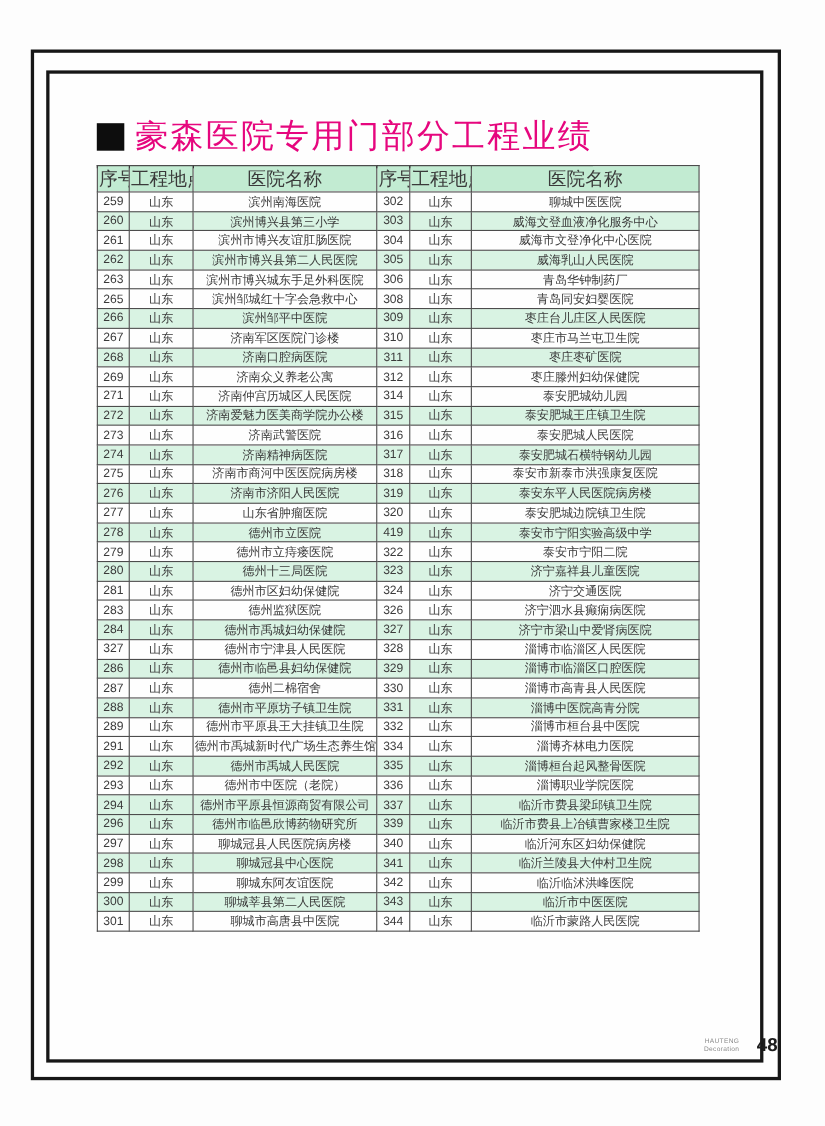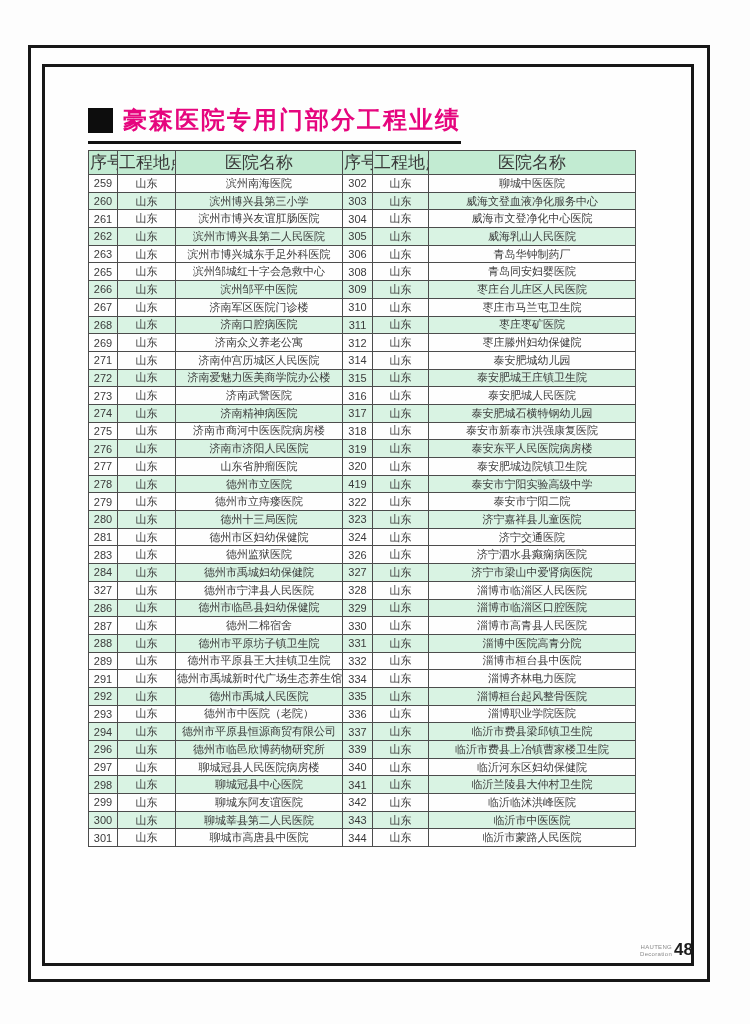--- a/index.html
+++ b/index.html
@@ -7,35 +7,35 @@
   .page { position:relative; width:750px; height:1024px; background:#fdfdfd; overflow:hidden; }
 
   .outer-frame { position:absolute; left:28px; top:45px; width:682px; height:937px;
                  border:3px solid #171717; background:#fefefe; }
   .inner-frame { position:absolute; left:42px; top:64px; width:652px; height:902px;
                  border:3px solid #171717; background:#fefefe; }
 
   .title-block { position:absolute; left:88px; top:104px; display:flex; align-items:center;
                  gap:10px; padding-bottom:5px; border-bottom:3px solid #111; }
   .title-square { width:25px; height:25px; background:#0d0d0d; flex:0 0 auto; }
-  .page-title { font-size:24px; font-weight:bold; letter-spacing:2px;
+  .page-title { font-size:30px; font-weight:normal; letter-spacing:2px;
                 color:var(--accent, #e6067e); white-space:nowrap; }
 
   .report-table { position:absolute; left:88px; top:150px; width:547px;
                   border-collapse:collapse; table-layout:fixed; }
   .report-table th, .report-table td {
       border:1px solid #4c4c4c; text-align:center; vertical-align:middle;
       color:#3a3a3a; white-space:nowrap; overflow:hidden; padding:0 1px; }
   .report-table th { height:23px; font-size:17px; font-weight:normal;
       background:var(--header-green, #c2ebd2); }
   .report-table td { height:17.7px; font-size:11px; background:#fefefe; }
   .report-table tr.alt td { background:var(--row-green, #d9f3e3); }
 
   .footer-brand { position:absolute; left:640px; top:942px; display:flex;
-                  align-items:flex-end; gap:2px; }
+                  align-items:flex-end; gap:16px; }
   .brand-lines { display:flex; flex-direction:column; align-items:flex-end;
                  font-size:6px; line-height:7px; color:#8a8a8a; letter-spacing:0.3px; }
   .page-number { font-size:17px; font-weight:bold; color:#1c1c1c; line-height:16px; }
 </style>
 </head>
 <body>
 
 <div class="page">
   <div class="outer-frame"></div>
   <div class="inner-frame"></div>

